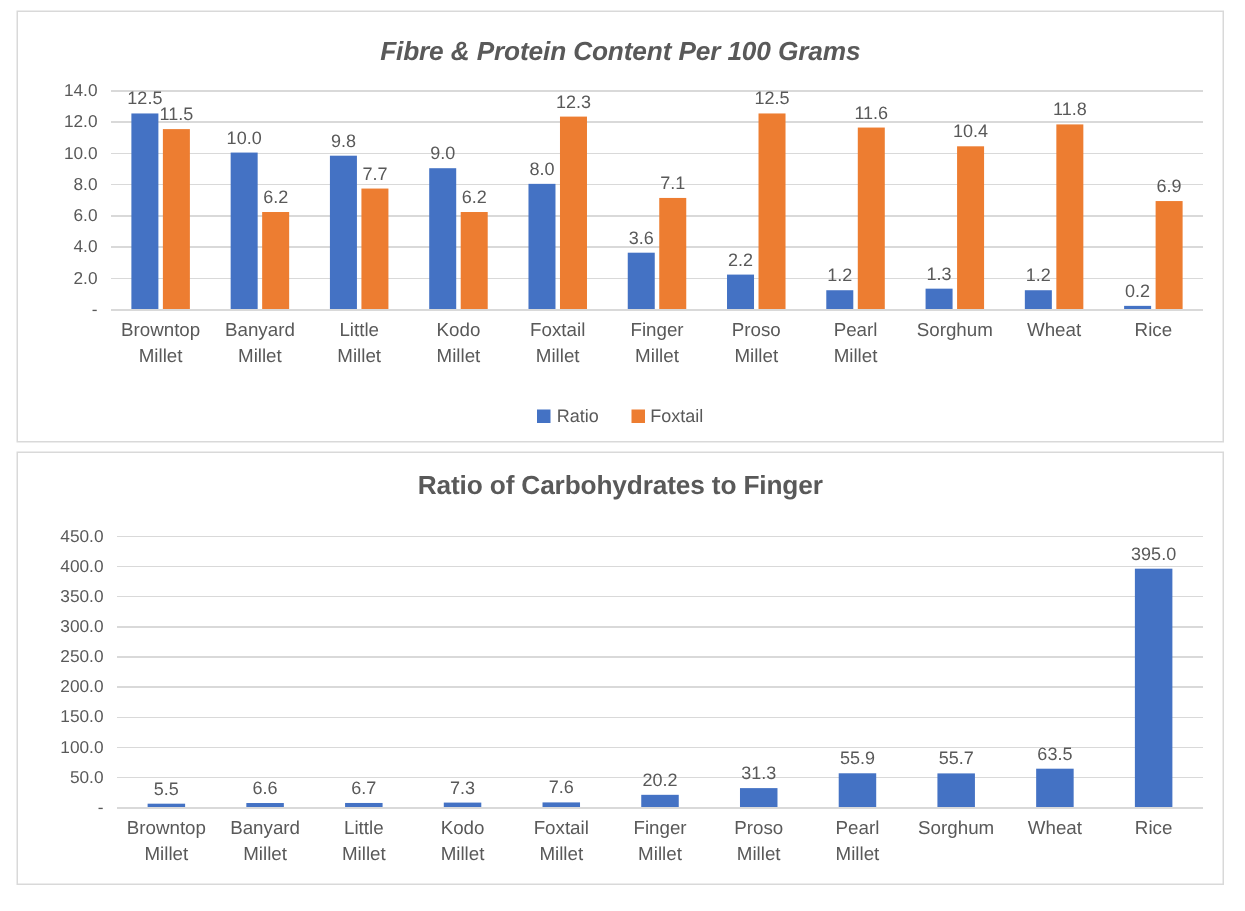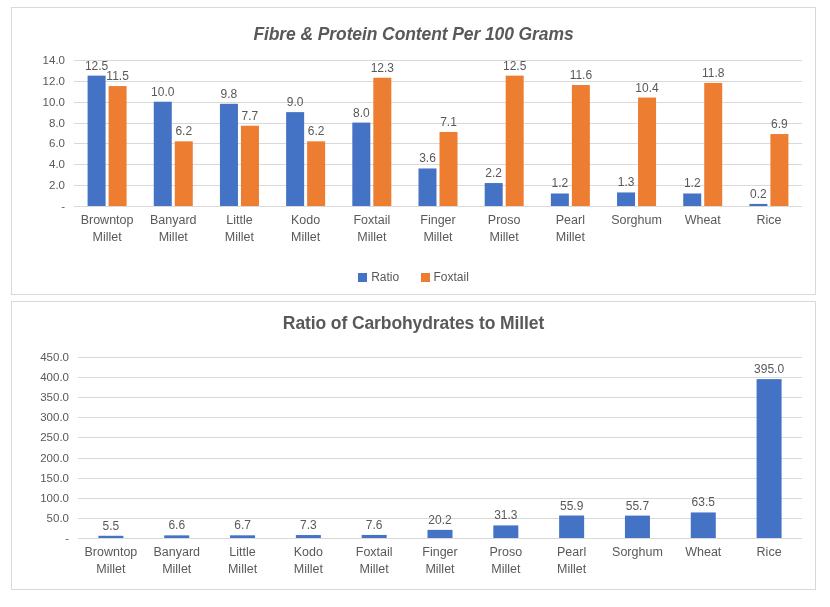--- a/index.html
+++ b/index.html
@@ -190,21 +190,21 @@
       <span class="legend-item">
         <span class="legend-swatch" style="background:#4472C4"></span><span>Ratio</span>
       </span>
       <span class="legend-item">
         <span class="legend-swatch" style="background:#ED7D31"></span><span>Foxtail</span>
       </span>
     </div>
   </div>
 
   <div class="chart-frame" id="chart-bottom">
-    <div class="chart-title" id="title-bottom">Ratio of Carbohydrates to Millet</div>
+    <div class="chart-title" id="title-bottom">Ratio of Carbohydrates to Finger</div>
 
     <div class="svg-wrap">
       <svg id="svg-bottom" width="803" height="287" viewBox="0 0 803 287">
           <line x1="66" y1="55.5" x2="790" y2="55.5" class="gridline"></line>
           <text x="57" y="59" class="tick-label">450.0</text>
           <line x1="66" y1="75.61111111111111" x2="790" y2="75.61111111111111" class="gridline"></line>
           <text x="57" y="79.11111111111111" class="tick-label">400.0</text>
           <line x1="66" y1="95.72222222222223" x2="790" y2="95.72222222222223" class="gridline"></line>
           <text x="57" y="99.22222222222223" class="tick-label">350.0</text>
           <line x1="66" y1="115.83333333333334" x2="790" y2="115.83333333333334" class="gridline"></line>

